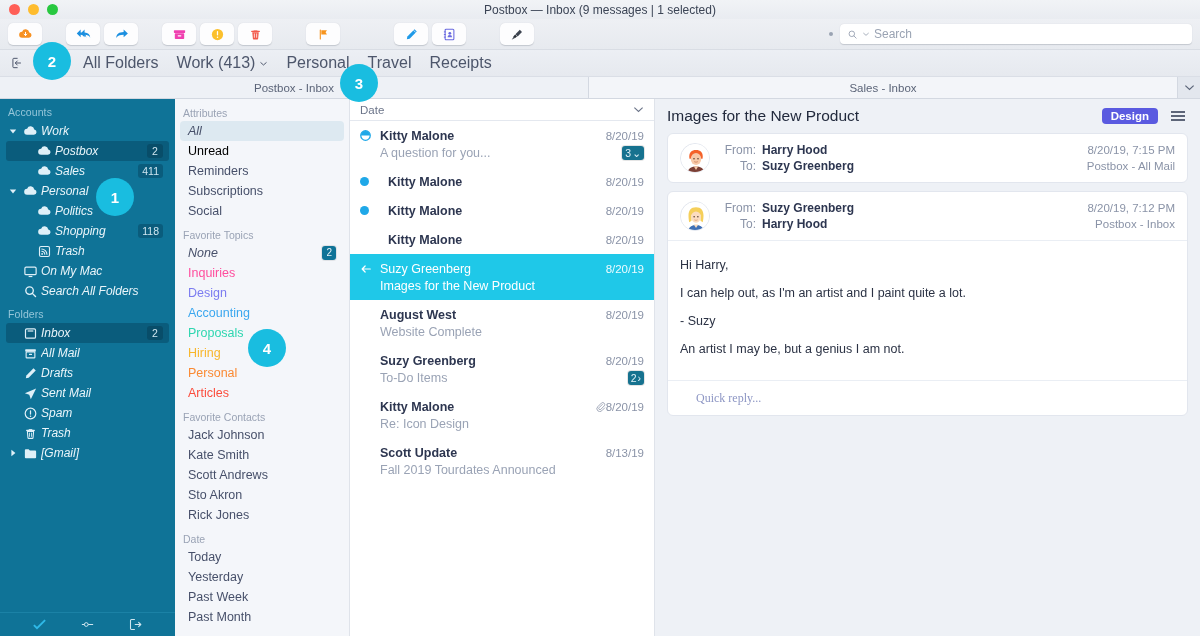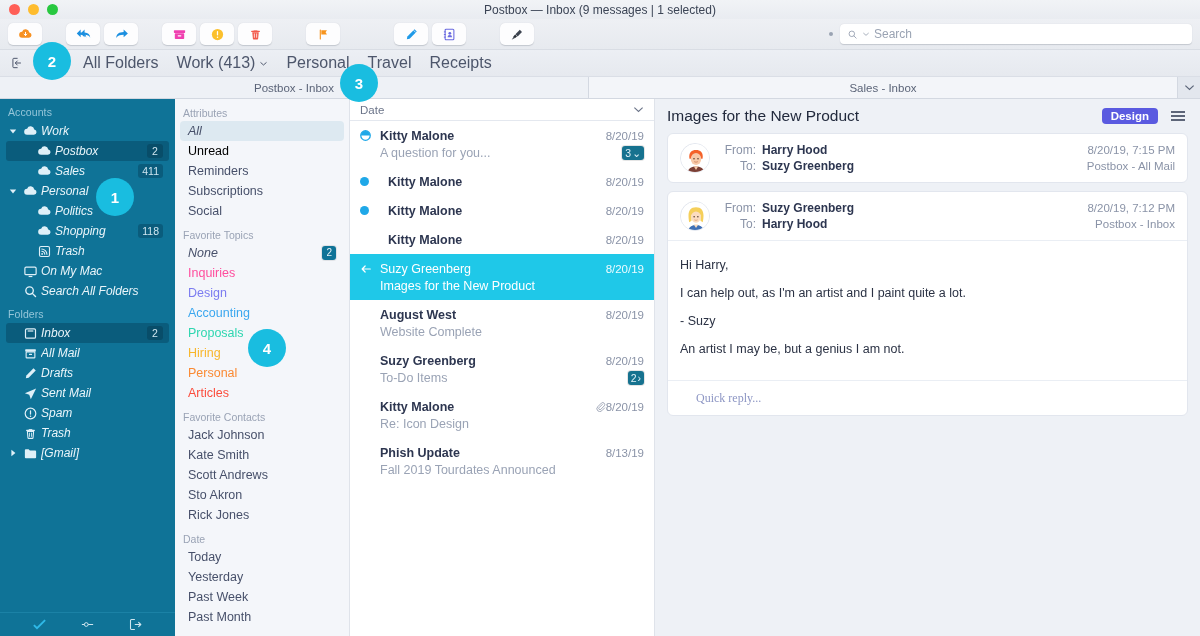--- a/index.html
+++ b/index.html
@@ -769,21 +769,21 @@
     </div>
     <div class="line2">
       <span class="mstat"></span>
       <span class="msubj">Re: Icon Design</span>
 
     </div>
   </div>
         <div class="mrow ">
     <div class="line1">
       <span class="mstat"></span>
-      <span class="mfrom" style="">Phish Update</span>
+      <span class="mfrom" style="">Scott Update</span>
       <span class="mdate">8/13/19</span>
     </div>
     <div class="line2">
       <span class="mstat"></span>
       <span class="msubj">Fall 2019 Tourdates Announced</span>
 
     </div>
   </div>
     </div>
 

